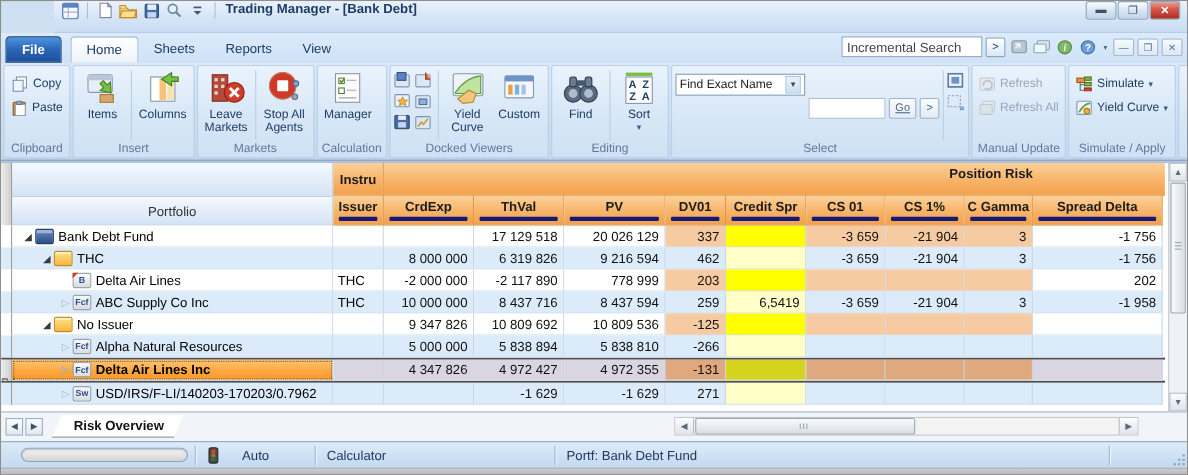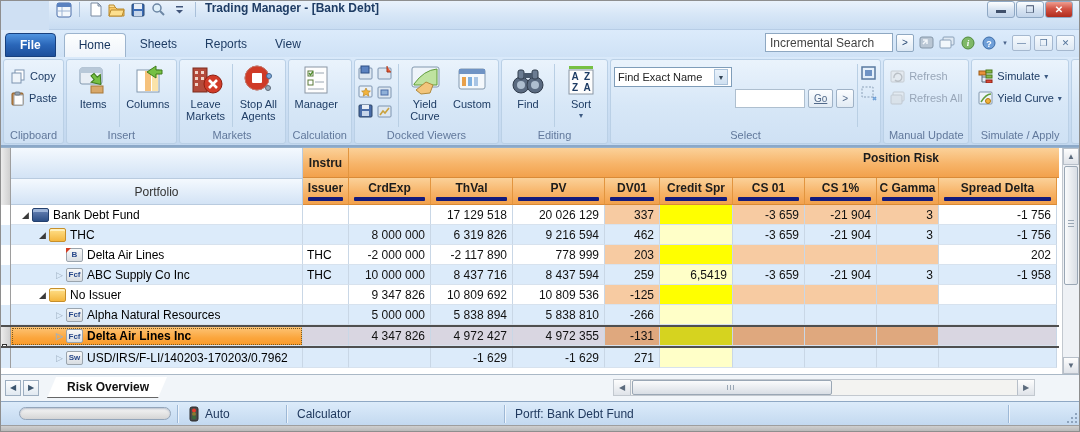--- a/index.html
+++ b/index.html
@@ -118,21 +118,21 @@
   .sheettab{margin-left:6px;background:#fff;border-bottom:1px solid #666;clip-path:polygon(9px 0,100% 0,calc(100% - 9px) 100%,0 100%);padding:3px 18px 3px 20px;font-size:12px;font-weight:bold;color:#111;filter:drop-shadow(0 0 1px #666);}
   .hscroll{position:absolute;left:612px;right:44px;top:4px;height:17px;display:flex;background:#f3f3f1;border:1px solid #c2c8cf;}
   .harrow{width:17px;background:linear-gradient(#fdfdfd,#dfe3e9);border-right:1px solid #b7bfc9;display:flex;align-items:center;justify-content:center;font-size:8px;color:#5c6b7d;}
   .harrow.r{border-right:none;border-left:1px solid #b7bfc9;margin-left:auto;}
   .hthumb{width:200px;margin:0 0 0 1px;background:linear-gradient(#fafbfc,#d9dee5);border:1px solid #9aa7b5;border-radius:2px;position:relative;}
   .hthumb::after{content:"";position:absolute;top:4px;bottom:4px;left:49%;width:1px;background:#9aa7b5;box-shadow:3px 0 0 #9aa7b5,-3px 0 0 #9aa7b5;}
   
   .statusbar{height:24px;background:linear-gradient(#dcebfa,#c3d9f0);border-top:1px solid #8fa8c4;display:flex;align-items:center;font-size:12px;color:#20395e;flex:0 0 auto;position:relative;}
   .spill{width:152px;height:13px;margin-left:18px;border:1px solid #93a5ba;border-radius:7px;background:linear-gradient(#f6f6f6,#d5d5d5);box-shadow:inset 0 1px 2px #b7becb;}
   .ssep{width:1px;height:18px;background:#9db8d6;box-shadow:1px 0 0 #eef4fb;margin:0 6px;}
-  .ssec{display:flex;align-items:center;gap:5px;padding:0 4px;}
+  .ssec{display:flex;align-items:center;gap:20px;padding:0 4px;}
   .grip{position:absolute;right:2px;bottom:2px;width:12px;height:12px;}
   .grip i{position:absolute;width:2px;height:2px;background:#8ea4bd;}
   
   .bframe{height:6px;background:linear-gradient(#cfcfcf,#b9b9b9);border-top:1px solid #9e9e9e;flex:0 0 auto;}
   svg{display:block;}
 </style>
 </head>
 <body>
 
 <div class="window">

